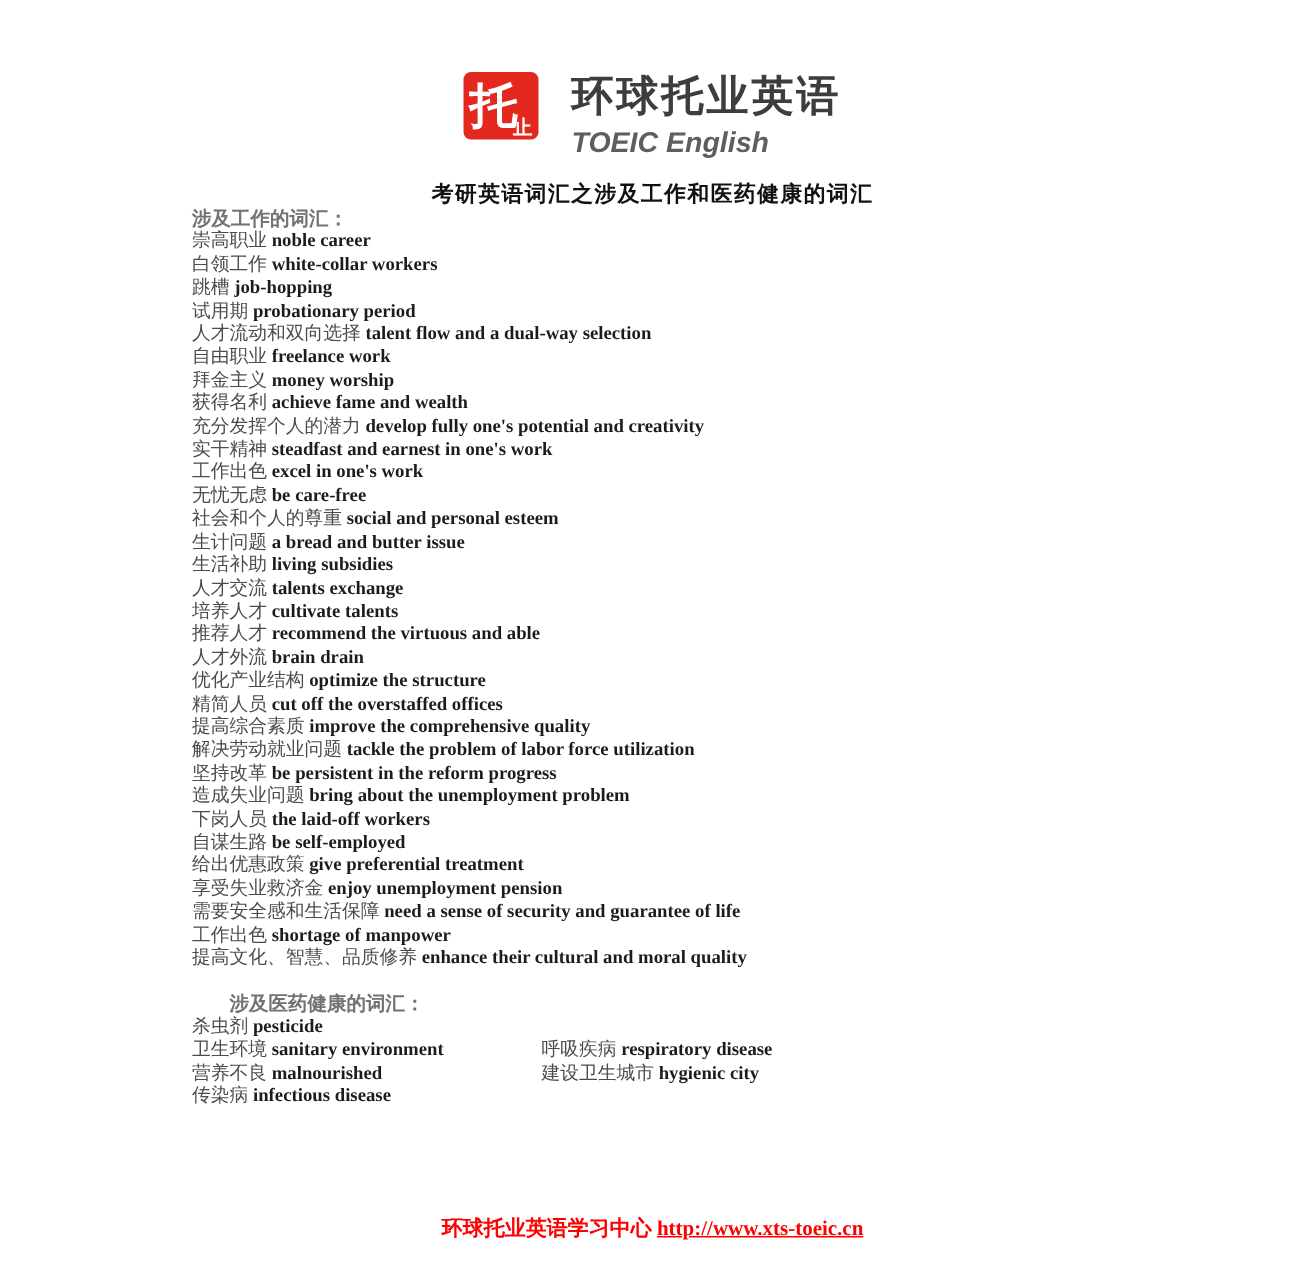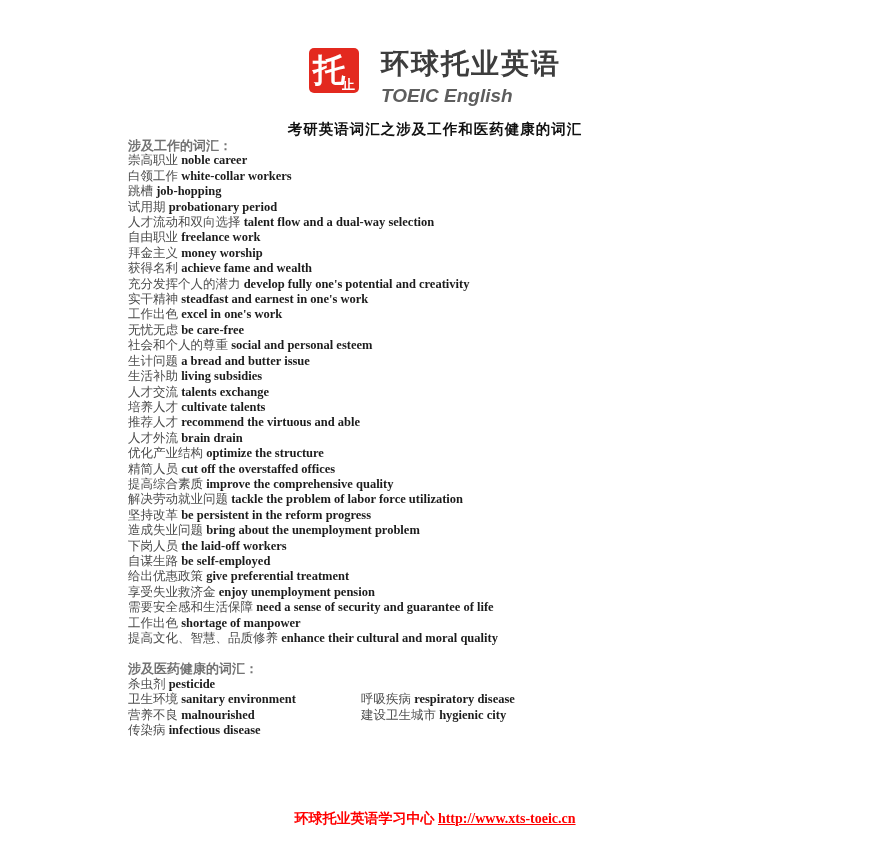--- a/index.html
+++ b/index.html
@@ -86,21 +86,21 @@
     left: 128px;
     right: 50px;
     font-size: 12.5px;
     line-height: 15.4px;
   }
   .sec-header {
     font-weight: bold;
     font-size: 13px;
     color: #737373;
   }
-  .sec-header.sec2 { margin-top: 15px; }
+  .sec-header.sec2 { margin-top: 15px; margin-left: 25px; }
   .item { white-space: nowrap; }
   .item .cn { color: #4c4c4c; }
   .item .en { font-weight: bold; color: #1c1c1c; }
   .vrow { display: flex; }
   .vrow .cell { white-space: nowrap; }
   .vrow .cell.left { width: 233px; }
   
   .footer {
     position: absolute;
     top: 810px;

